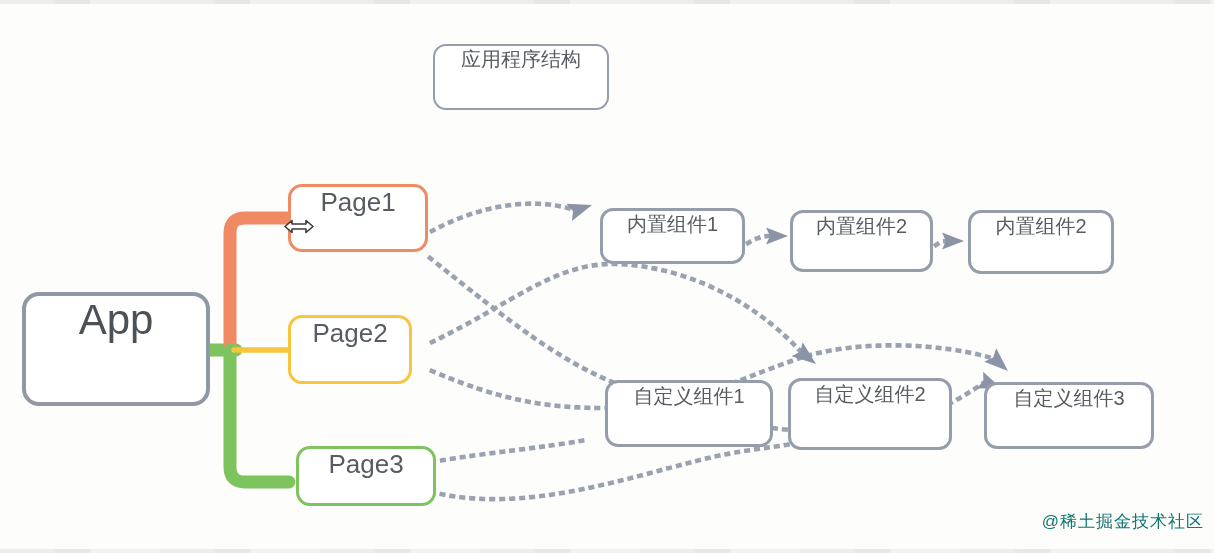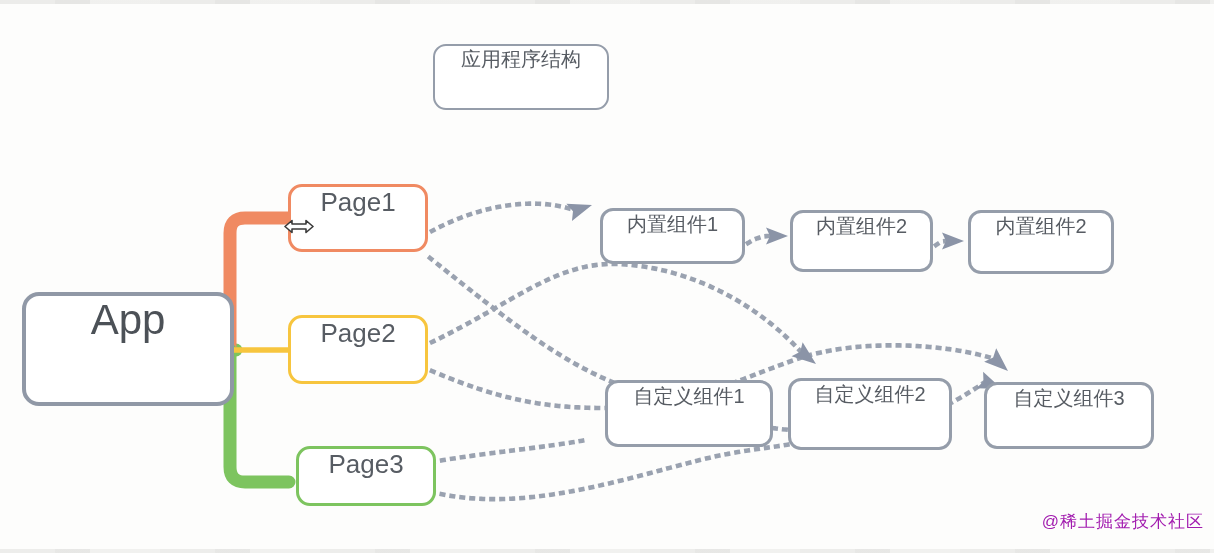--- a/index.html
+++ b/index.html
@@ -16,21 +16,21 @@
   .node{
     position:absolute;background:#ffffff;border:3px solid #959daa;border-radius:13px;
     display:flex;justify-content:center;
     color:#575c63;box-sizing:border-box;cursor:default;
   }
   .node.title-box{border-width:2.5px;font-size:20px;}
   .node.app-box{border-width:4px;border-radius:17px;font-size:42px;color:#4c5157;border-color:#9098a6;}
   .node.page-box{border-width:3.5px;font-size:26px;border-radius:14px;}
   .node.comp-box{font-size:20px;border-width:3px;}
   .watermark{
-    position:absolute;right:10px;bottom:20px;color:#a21caf;font-size:17px;
+    position:absolute;right:10px;bottom:20px;color:#0f766e;font-size:17px;
     letter-spacing:1px;
   }
   .cursor-icon{position:absolute;left:284px;top:218px;width:30px;height:17px;}
 </style>
 </head>
 <body>
 
 <div id="canvas">
 
   <div id="top-strip" class="edge-strip"></div>
@@ -63,28 +63,28 @@
       <path d="M 0,0 L -24,-9 L -20,0 L -24,9 Z" transform="translate(816,364) rotate(38)"></path>
       <path d="M 0,0 L -24,-9 L -20,0 L -24,9 Z" transform="translate(1008,371) rotate(42)"></path>
       <path d="M 0,0 L -24,-9 L -20,0 L -24,9 Z" transform="translate(1002,389) rotate(22)"></path>
     </g>
   </svg>
 
   <div class="node title-box" style="left:433px;top:44px;width:176px;height:66px;">
     <span>应用程序结构</span>
   </div>
 
-  <div class="node app-box" style="left:22px;top:292px;width:212px;height:114px;">
+  <div class="node app-box" style="left:22px;top:292px;width:188px;height:114px;">
     <span>App</span>
   </div>
 
   <div class="node page-box" style="left:288px;top:184px;width:140px;height:68px;border-color:#f08a62;">
     <span>Page1</span>
   </div>
-  <div class="node page-box" style="left:288px;top:315px;width:140px;height:69px;border-color:#f7c53e;">
+  <div class="node page-box" style="left:288px;top:315px;width:124px;height:69px;border-color:#f7c53e;">
     <span>Page2</span>
   </div>
   <div class="node page-box" style="left:296px;top:446px;width:140px;height:60px;border-color:#7dc45f;">
     <span>Page3</span>
   </div>
 
   <div class="node comp-box" style="left:600px;top:208px;width:145px;height:56px;">
     <span>内置组件1</span>
   </div>
   <div class="node comp-box" style="left:790px;top:210px;width:143px;height:62px;">

